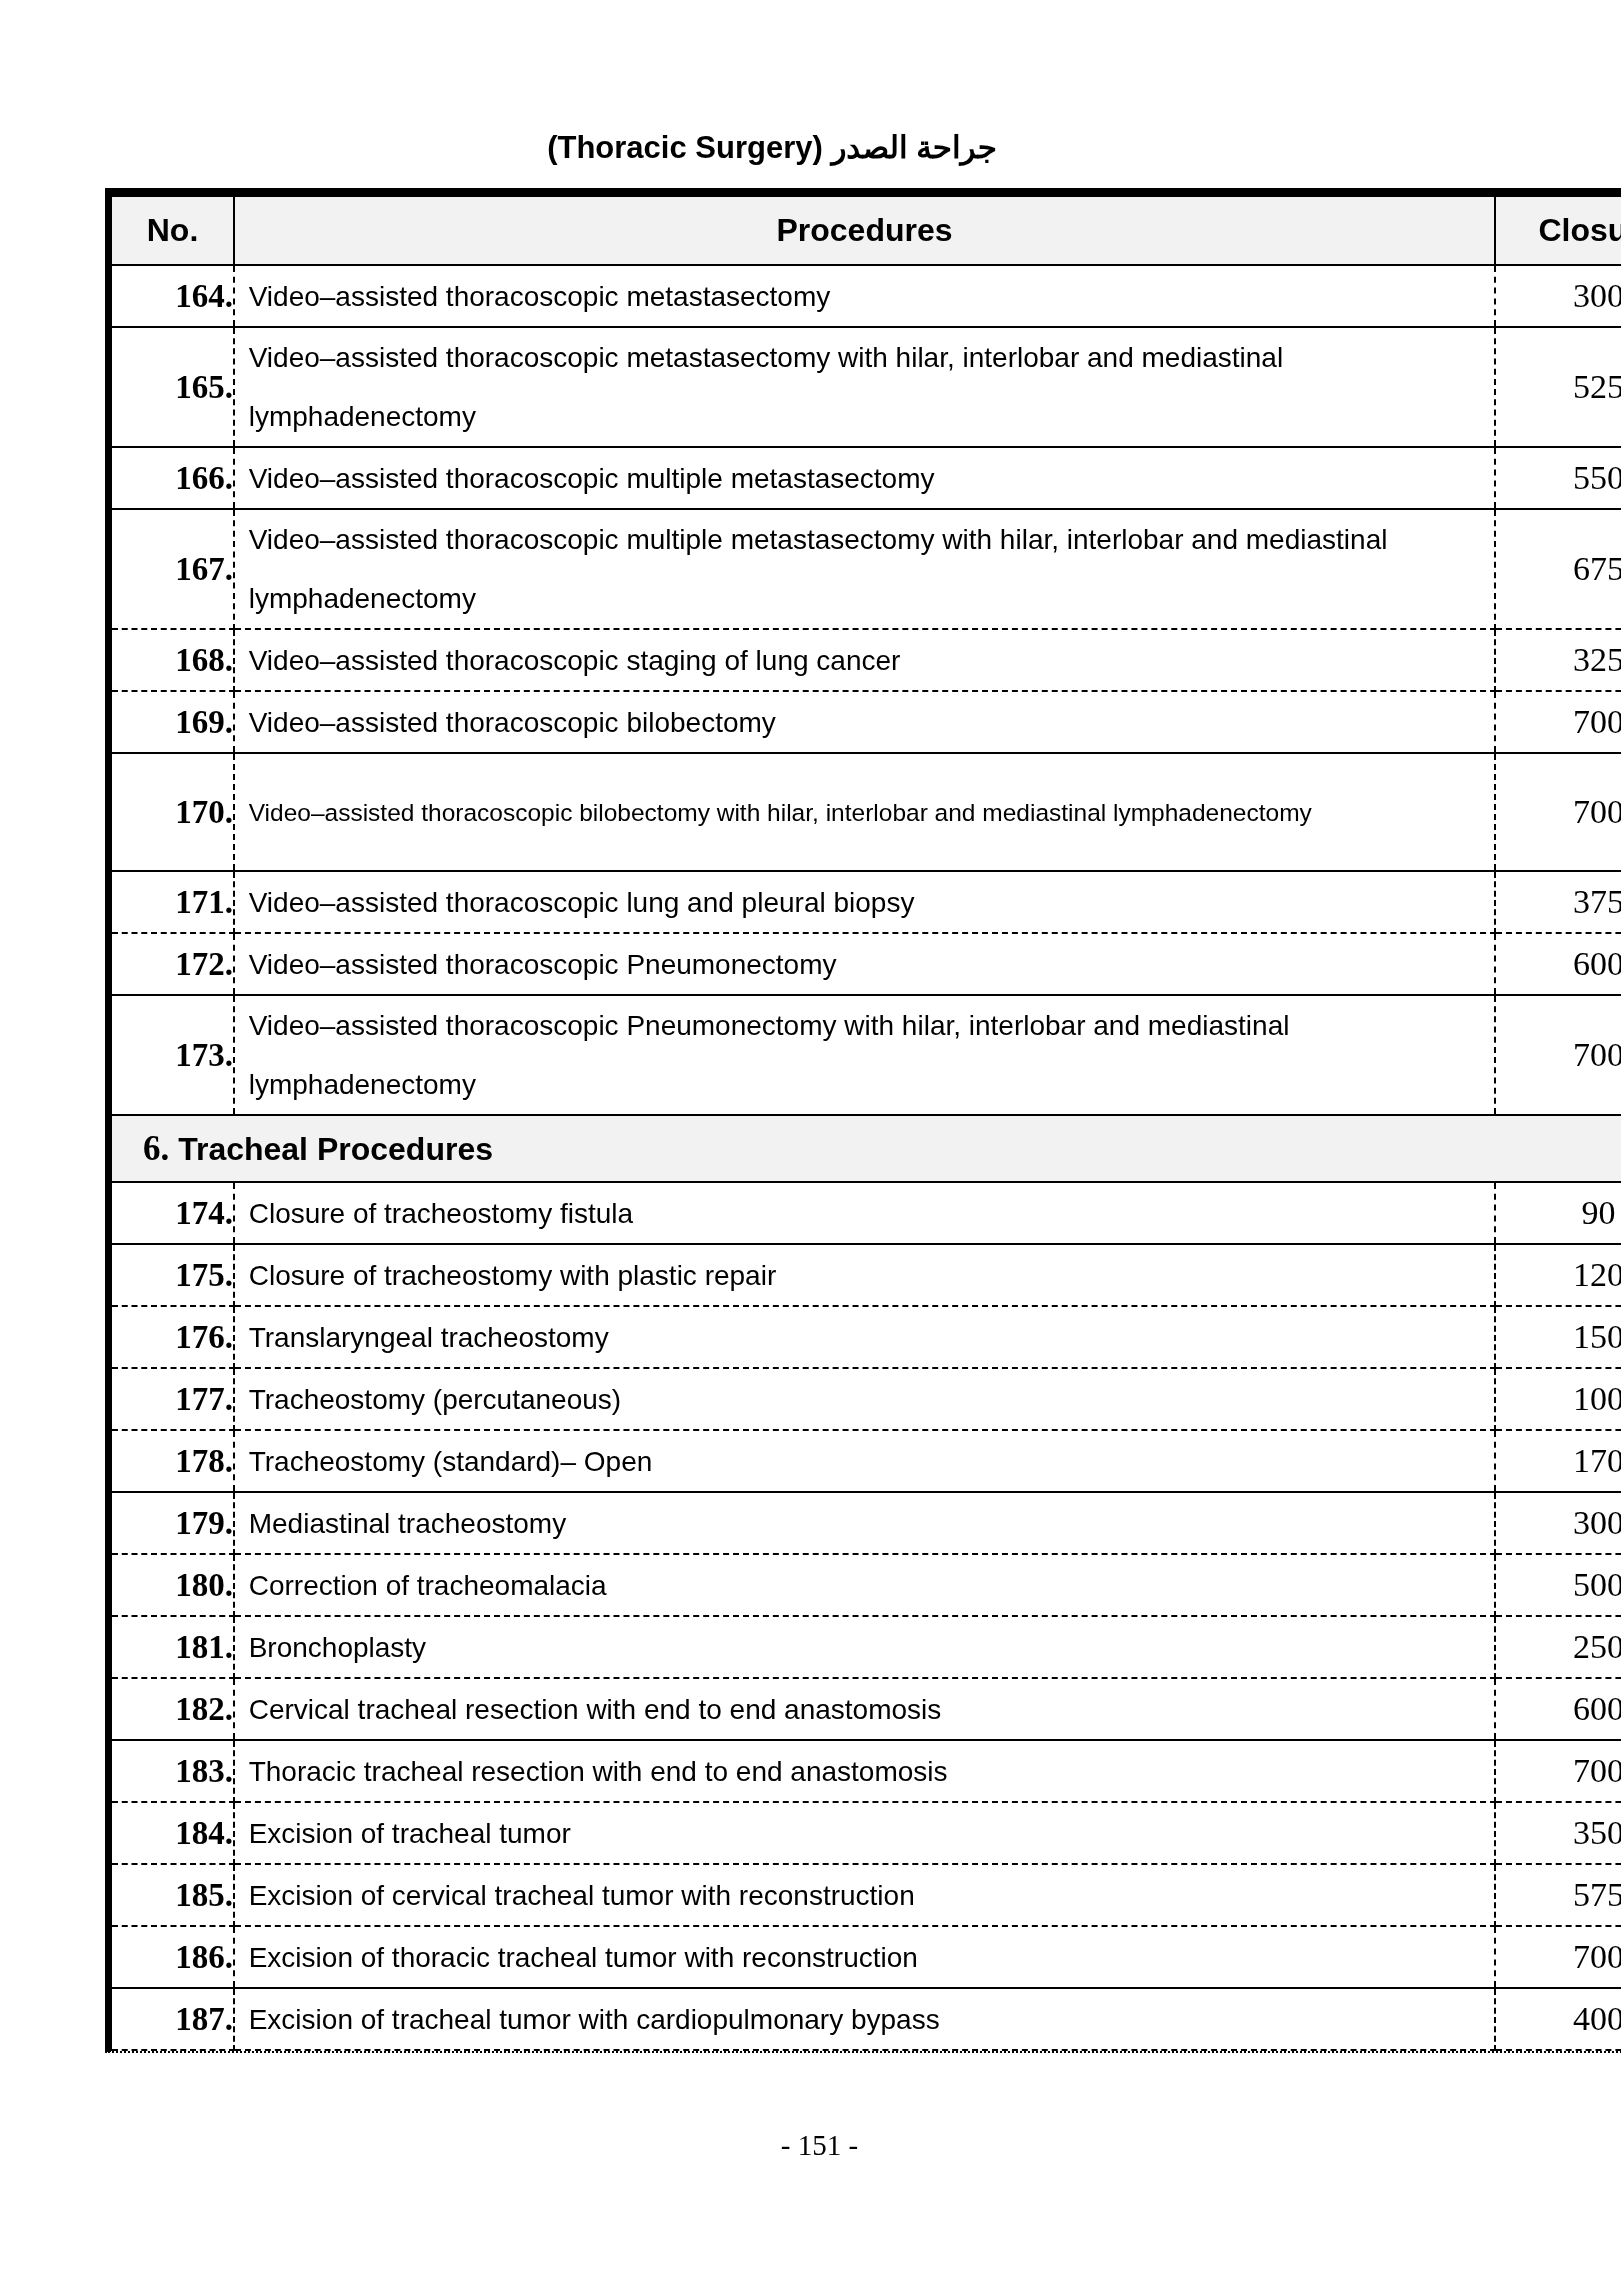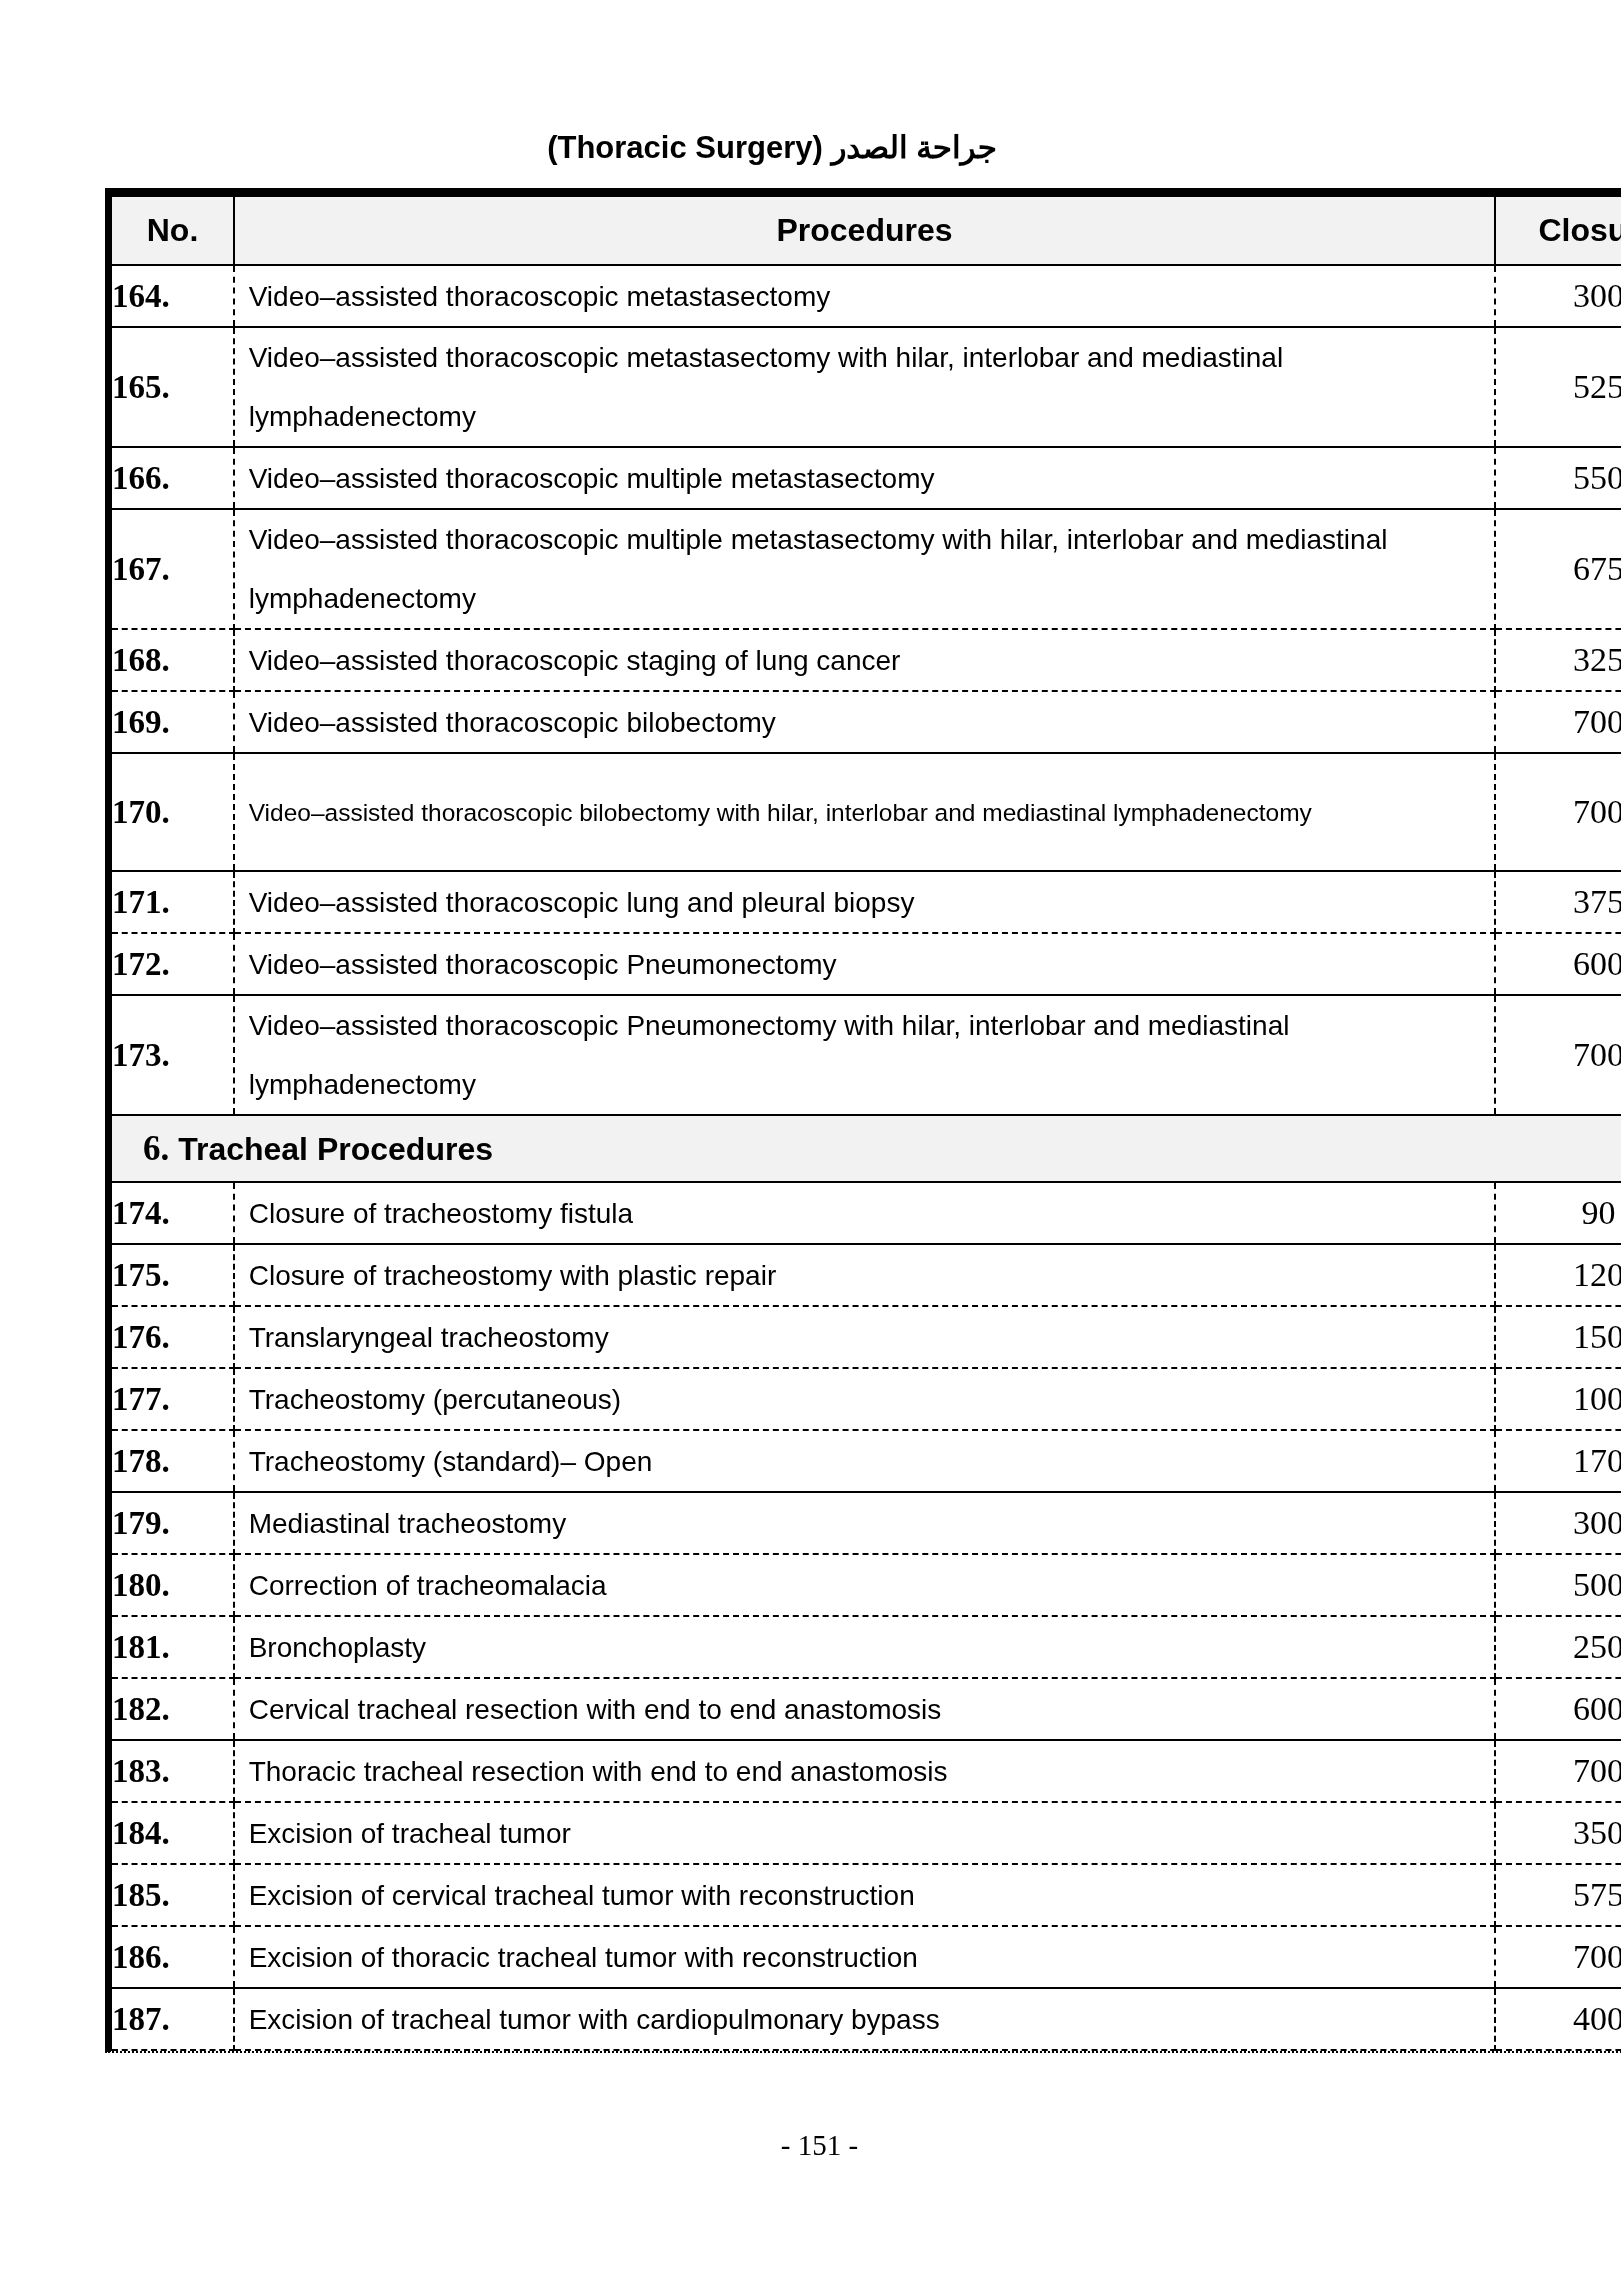--- a/index.html
+++ b/index.html
@@ -5,21 +5,21 @@
   html,body{margin:0;padding:0;background:#fff;}
   body{width:1621px;height:2293px;position:relative;overflow:hidden;font-family:"Liberation Sans",sans-serif;color:#000;}
   .title{position:absolute;top:129px;left:0;width:1502px;text-align:center;font-weight:bold;font-size:31px;font-family:"Liberation Sans",sans-serif;padding-left:21px;}
   .table-wrap{position:absolute;left:105px;top:188px;width:1604px;border-top:7.8px solid #000;border-left:7.8px solid #000;border-right:7.8px solid #000;box-sizing:border-box;}
   table{border-collapse:collapse;width:100%;table-layout:fixed;}
   col.c1{width:122px;} col.c3{width:206px;}
   th{background:#f2f2f2;font-size:32px;font-weight:bold;height:65px;border:2px solid #000;border-top:2.9px double #000;font-family:"Liberation Sans",sans-serif;}
   th.no{border-left:none;}
   th.pts{border-right:2.9px solid #000;}
   td{border-bottom:2px dashed #000;font-size:28px;line-height:60px;vertical-align:middle;padding:0;}
-  td.no{font-family:"Liberation Serif",serif;font-weight:bold;font-size:33px;text-align:left;border-right:2px dashed #000;}
+  td.no{font-family:"Liberation Serif",serif;font-weight:bold;font-size:33px;text-align:right;border-right:2px dashed #000;}
   td.proc{padding-left:13.7px;line-height:59px;border-right:2px dashed #000;}
   td.proc.small{font-size:24.5px;line-height:55px;}
   td.pts{font-family:"Liberation Serif",serif;font-weight:normal;font-size:34px;text-align:center;}
   tr.solid td{border-bottom:2.9px solid #000;}
   tr.row2 td{height:116px;}
   tr.row1 td{height:59px;}
   tr.section td{background:#f2f2f2;height:65px;border-top:2.9px double #000;border-bottom:2.9px double #000;font-size:32px;font-weight:bold;padding-left:31px;}
   .sec-num{font-family:"Liberation Serif",serif;font-weight:bold;font-size:35px;}
   .table-bottom{border-bottom:2.9px dotted #000;}
   .page-num{position:absolute;top:2129px;left:9px;width:1621px;text-align:center;font-family:"Liberation Serif",serif;font-size:29px;}

